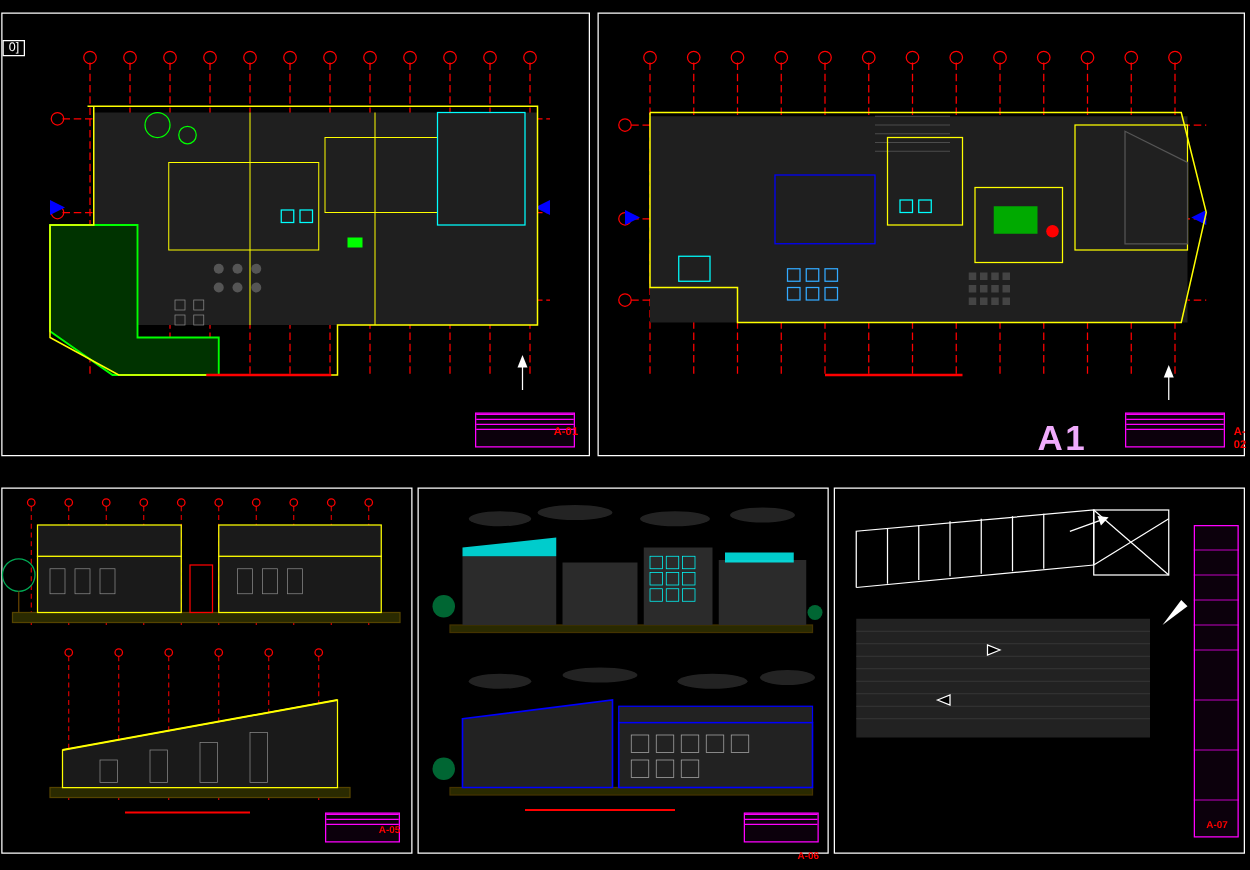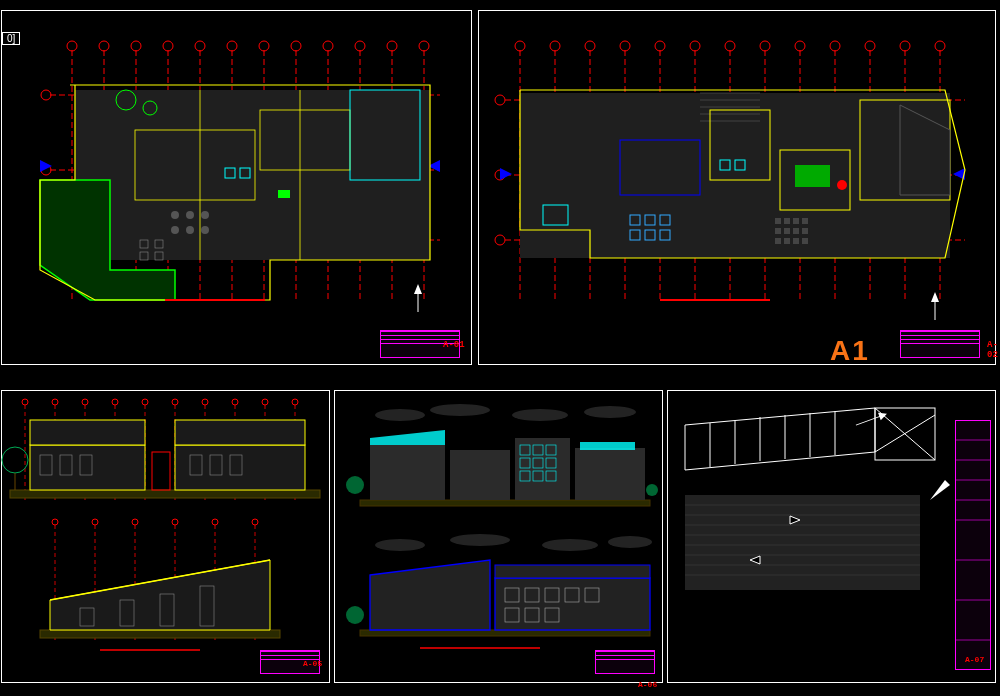--- a/index.html
+++ b/index.html
@@ -22,25 +22,24 @@
   }
   .title-block .row {
     border-top: 1px solid #f0f;
     height: 4px;
   }
   .sheet-label {
     position: absolute;
     color: #f00;
     font-size: 9px;
     font-weight: bold;
-    font-family: Liberation Mono, monospace;
   }
   .a1-label {
     position: absolute;
-    color: #f97316;
+    color: #f0abfc;
     font-size: 28px;
     font-weight: bold;
     letter-spacing: 2px;
   }
   .top-left-text {
     position: absolute;
     color: #fff;
     font-size: 10px;
     border: 1px solid #fff;
     padding: 0 4px;

